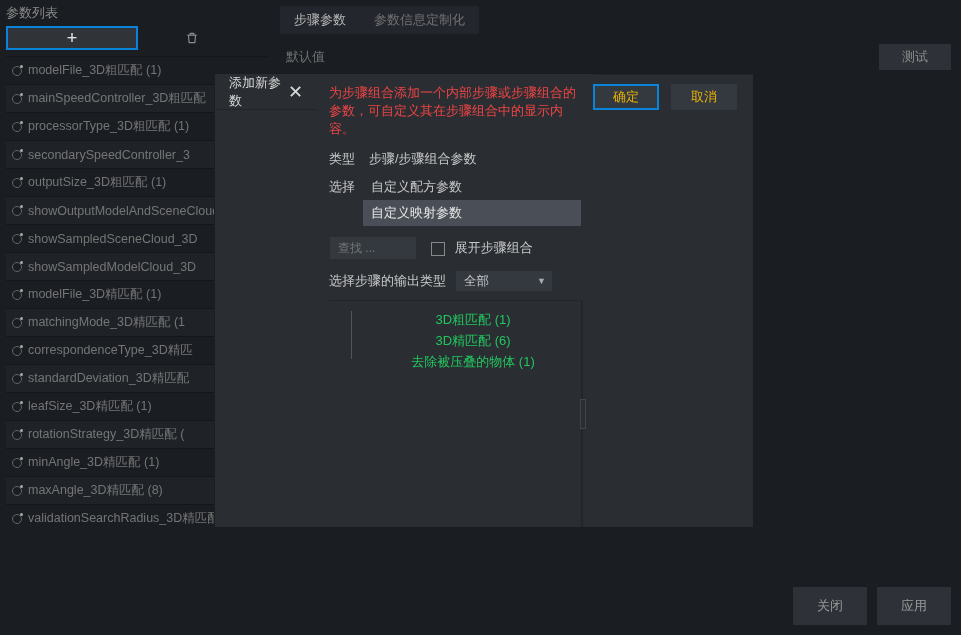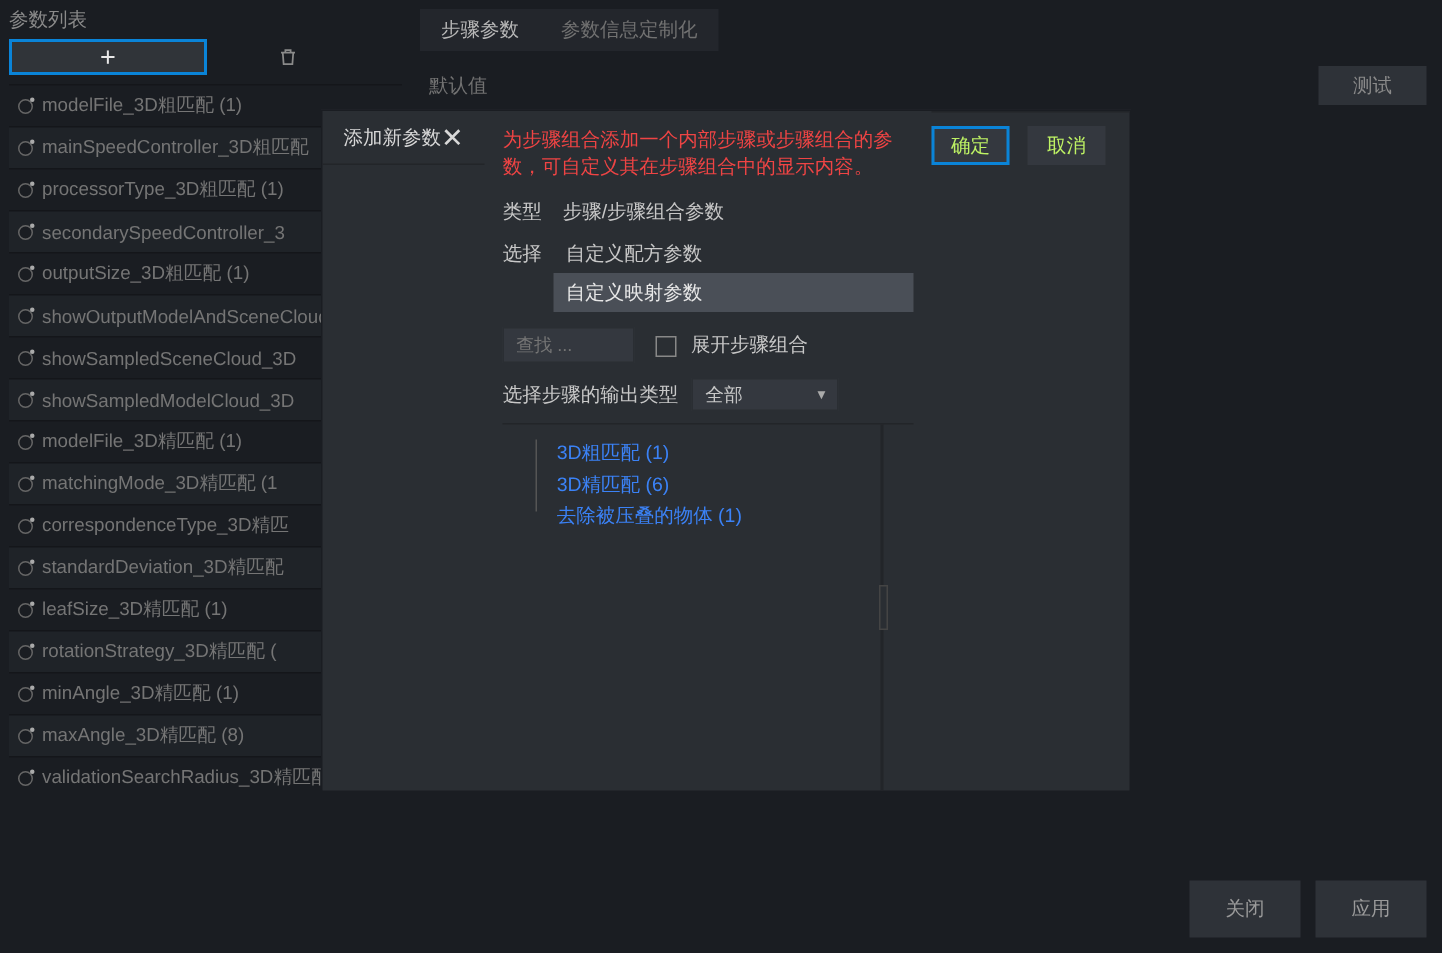--- a/index.html
+++ b/index.html
@@ -130,21 +130,21 @@
 
 .tree-payload {
   flex: 1;
   display: flex;
   margin-top: 8px;
   border-top: 1px solid #222529;
   position: relative;
 }
 .tree-left {
   width: 252px; padding: 10px 0 0 36px;
-  color: #3b82f6; font-size: 13px;
+  color: #22c55e; font-size: 13px; text-align: center;
 }
 .tree-left div { margin-bottom: 3px; }
 .tree-line {
   position: absolute; left: 22px; top: 10px; width: 1px; height: 48px;
   background: #555;
 }
 .splitter {
   position: absolute; left: 252px; top: 0; bottom: 0; width: 2px;
   background: #222529;
 }
@@ -153,22 +153,22 @@
   transform: translateY(-50%);
   background: #2a2e33; border: 1px solid #444;
 }
 
 .modal-footer {
   height: 44px; display: flex; align-items: center; justify-content: flex-end;
   gap: 12px; padding-right: 16px;
   border-top: 1px solid #222529;
 }
 .btn {
-  width: 52px; height: 26px;
-  background: #34383f; color: #bef264;
+  width: 66px; height: 26px;
+  background: #34383f; color: #eab308;
   display: flex; align-items: center; justify-content: center;
   font-size: 13px;
 }
 .btn.primary {
   border: 2px solid #0a84d8;
 }
 
 
 .bottom-btns {
   position: absolute; right: 10px; bottom: 10px;

